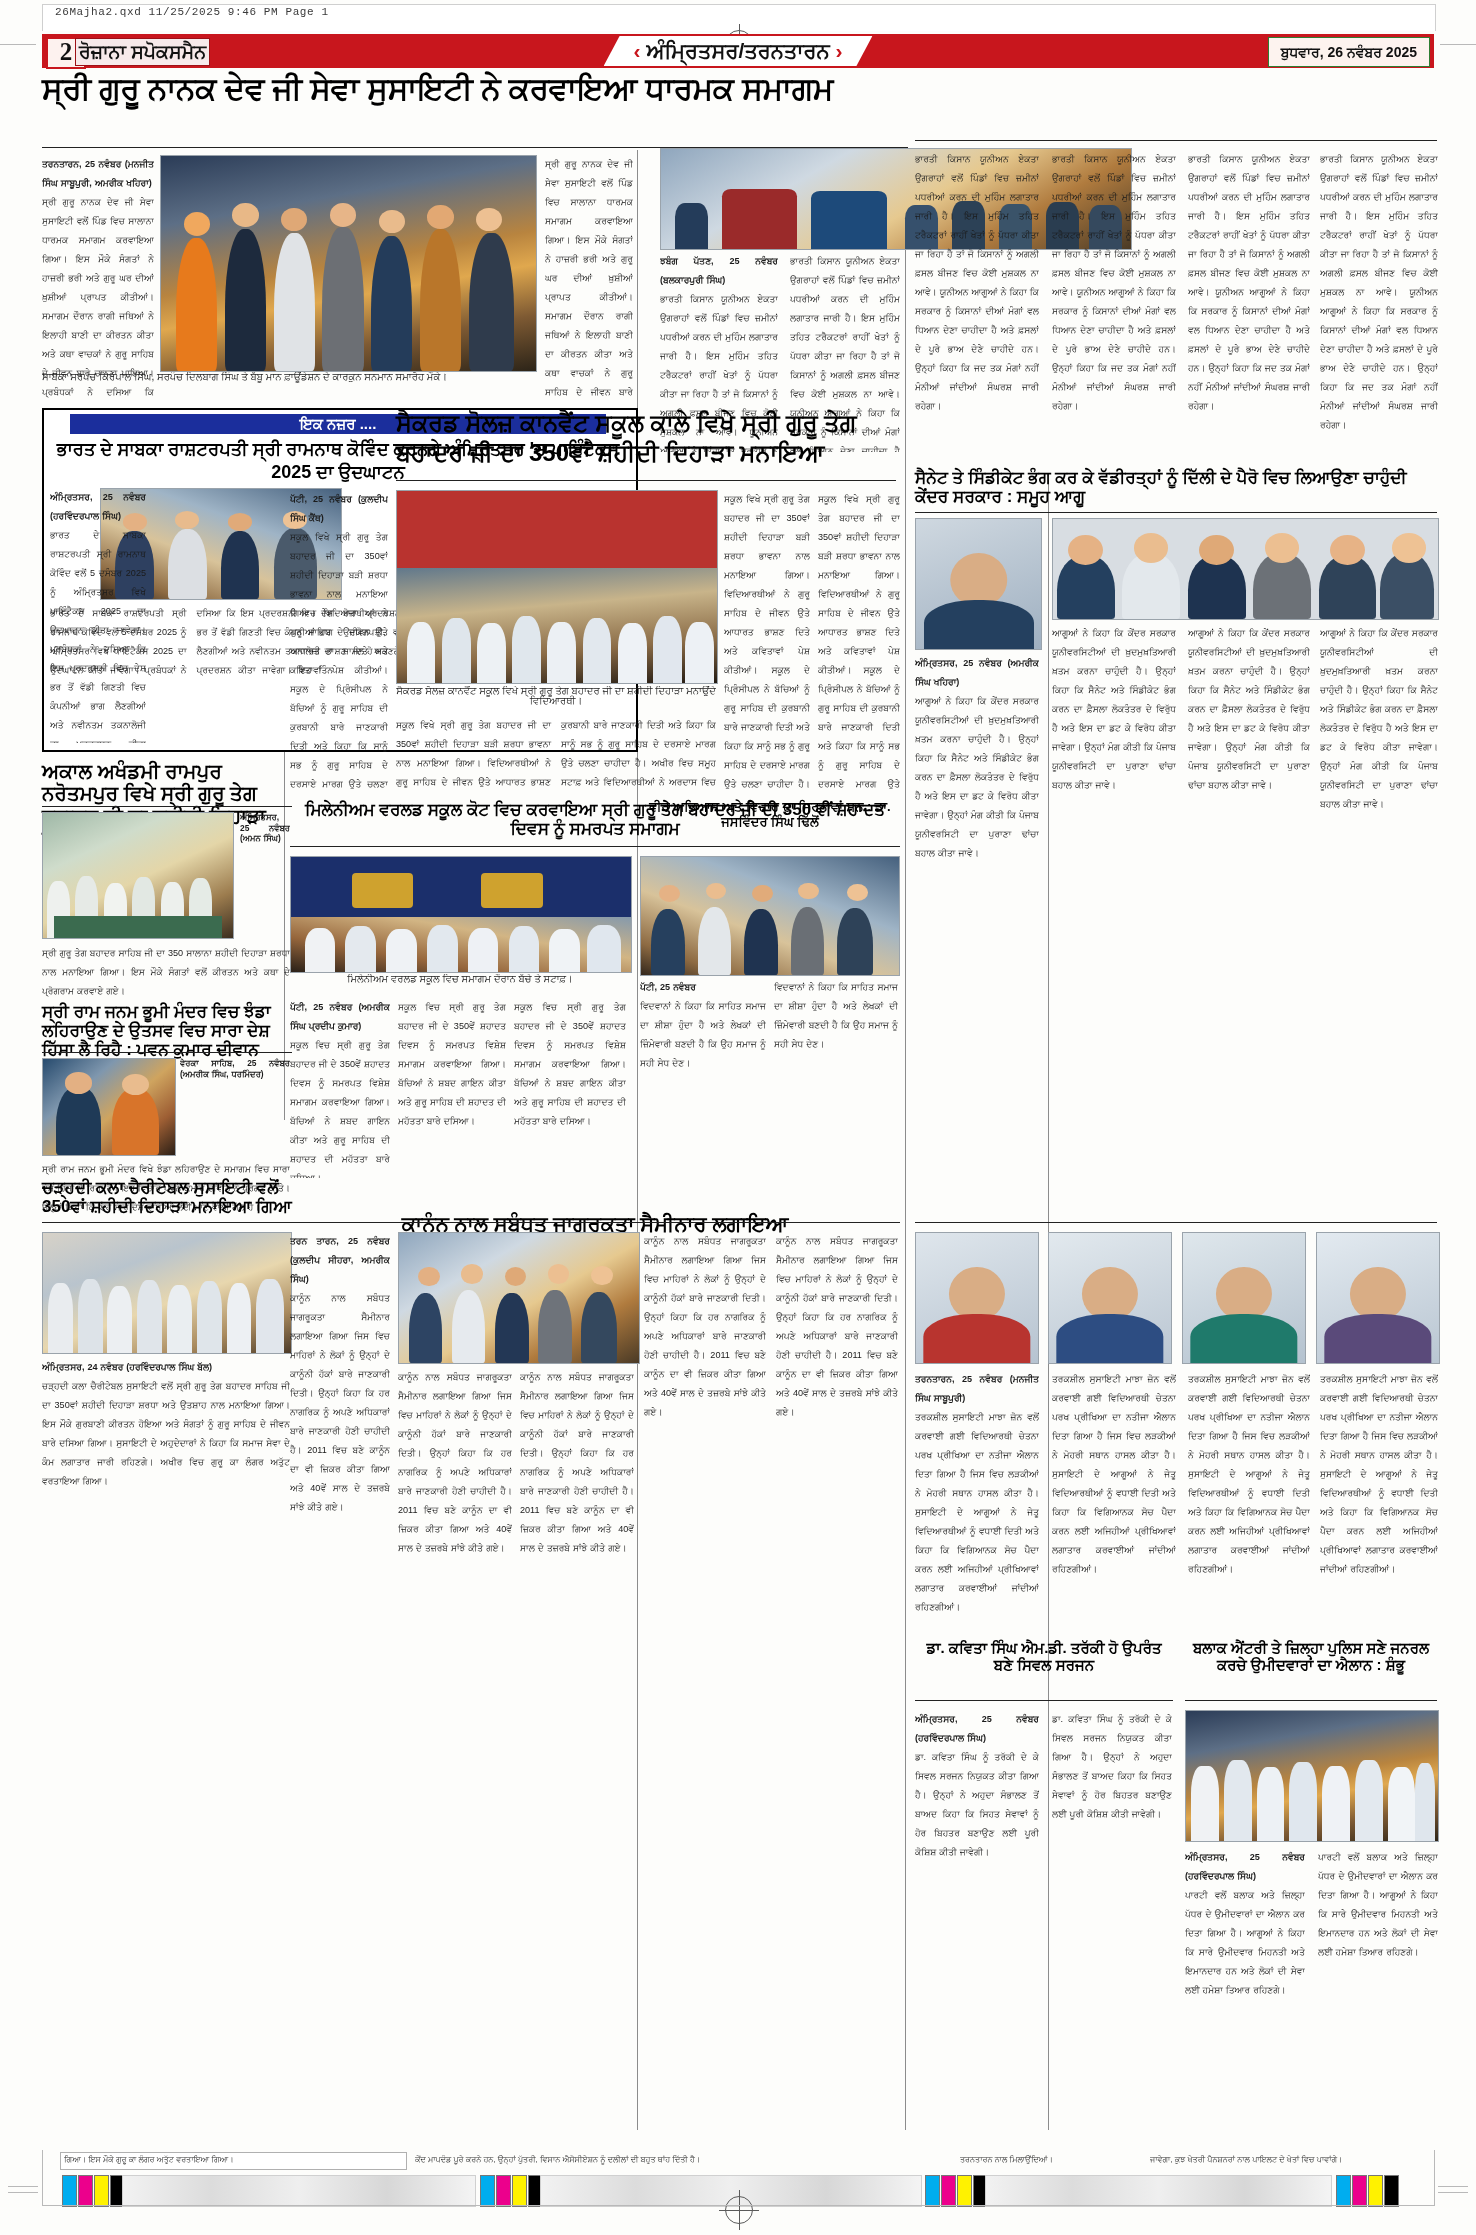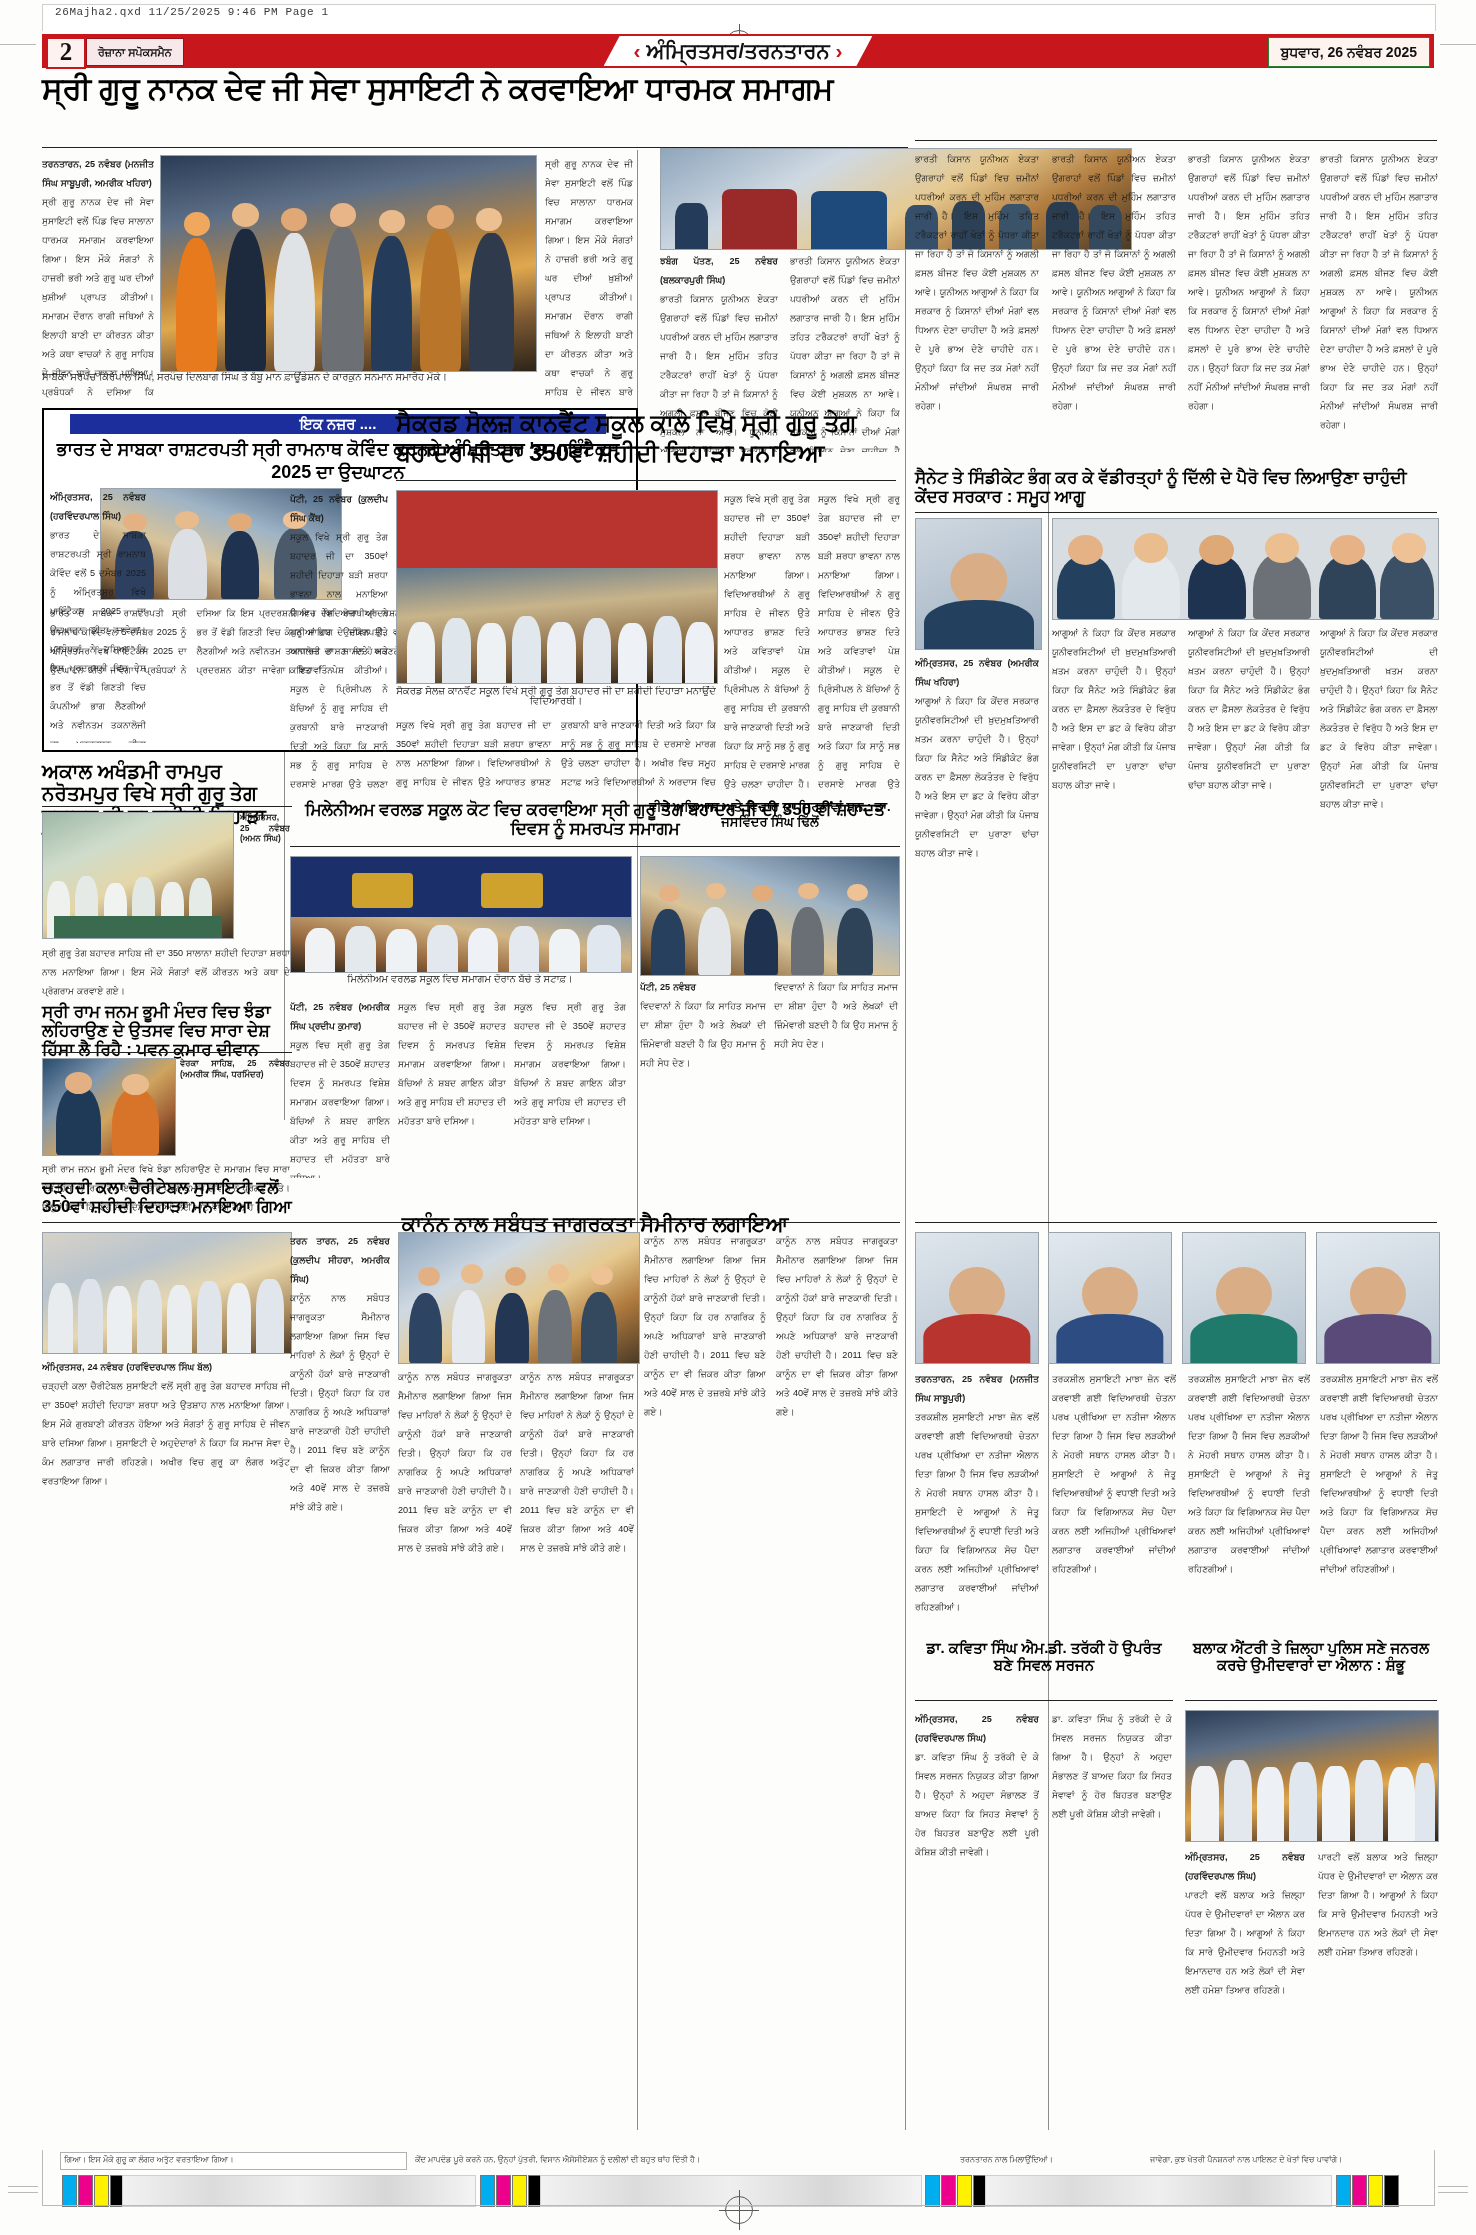--- a/index.html
+++ b/index.html
@@ -34,23 +34,23 @@
     position:absolute;left:42px;top:34px;width:1392px;height:34px;
     background:#c8161d;
   }
   .mast-pageno{
     position:absolute;left:4px;top:3px;width:36px;height:28px;
     background:#fdf2ef;border:2px solid #c8161d;
     font-family:"Liberation Serif","DejaVu Serif",serif;
     font-weight:bold;font-size:25px;line-height:26px;text-align:center;color:#111;
   }
   .mast-paper{
-    position:absolute;left:44px;top:4px;height:26px;
-    background:#f7e9ea;border:1px solid #9d1016;padding:0 11px;
-    font-weight:bold;font-size:11px;line-height:26px;color:#111;white-space:nowrap;
+    position:absolute;left:33px;top:4px;height:26px;
+    background:#f7e9ea;border:1px solid #9d1016;padding:0 3px;
+    font-weight:bold;font-size:19px;line-height:26px;color:#111;white-space:nowrap;
   }
   .mast-center{
     position:absolute;left:50%;transform:translateX(-50%);top:2px;
     height:30px;background:#ffffff;padding:0 30px;
     font-weight:bold;font-size:21px;line-height:30px;color:#111;white-space:nowrap;
     clip-path:polygon(16px 0,100% 0,calc(100% - 16px) 100%,0 100%);
   }
   .mast-center .chev{color:#c8161d;font-weight:bold;}
   .mast-date{
     position:absolute;right:4px;top:3px;height:28px;

